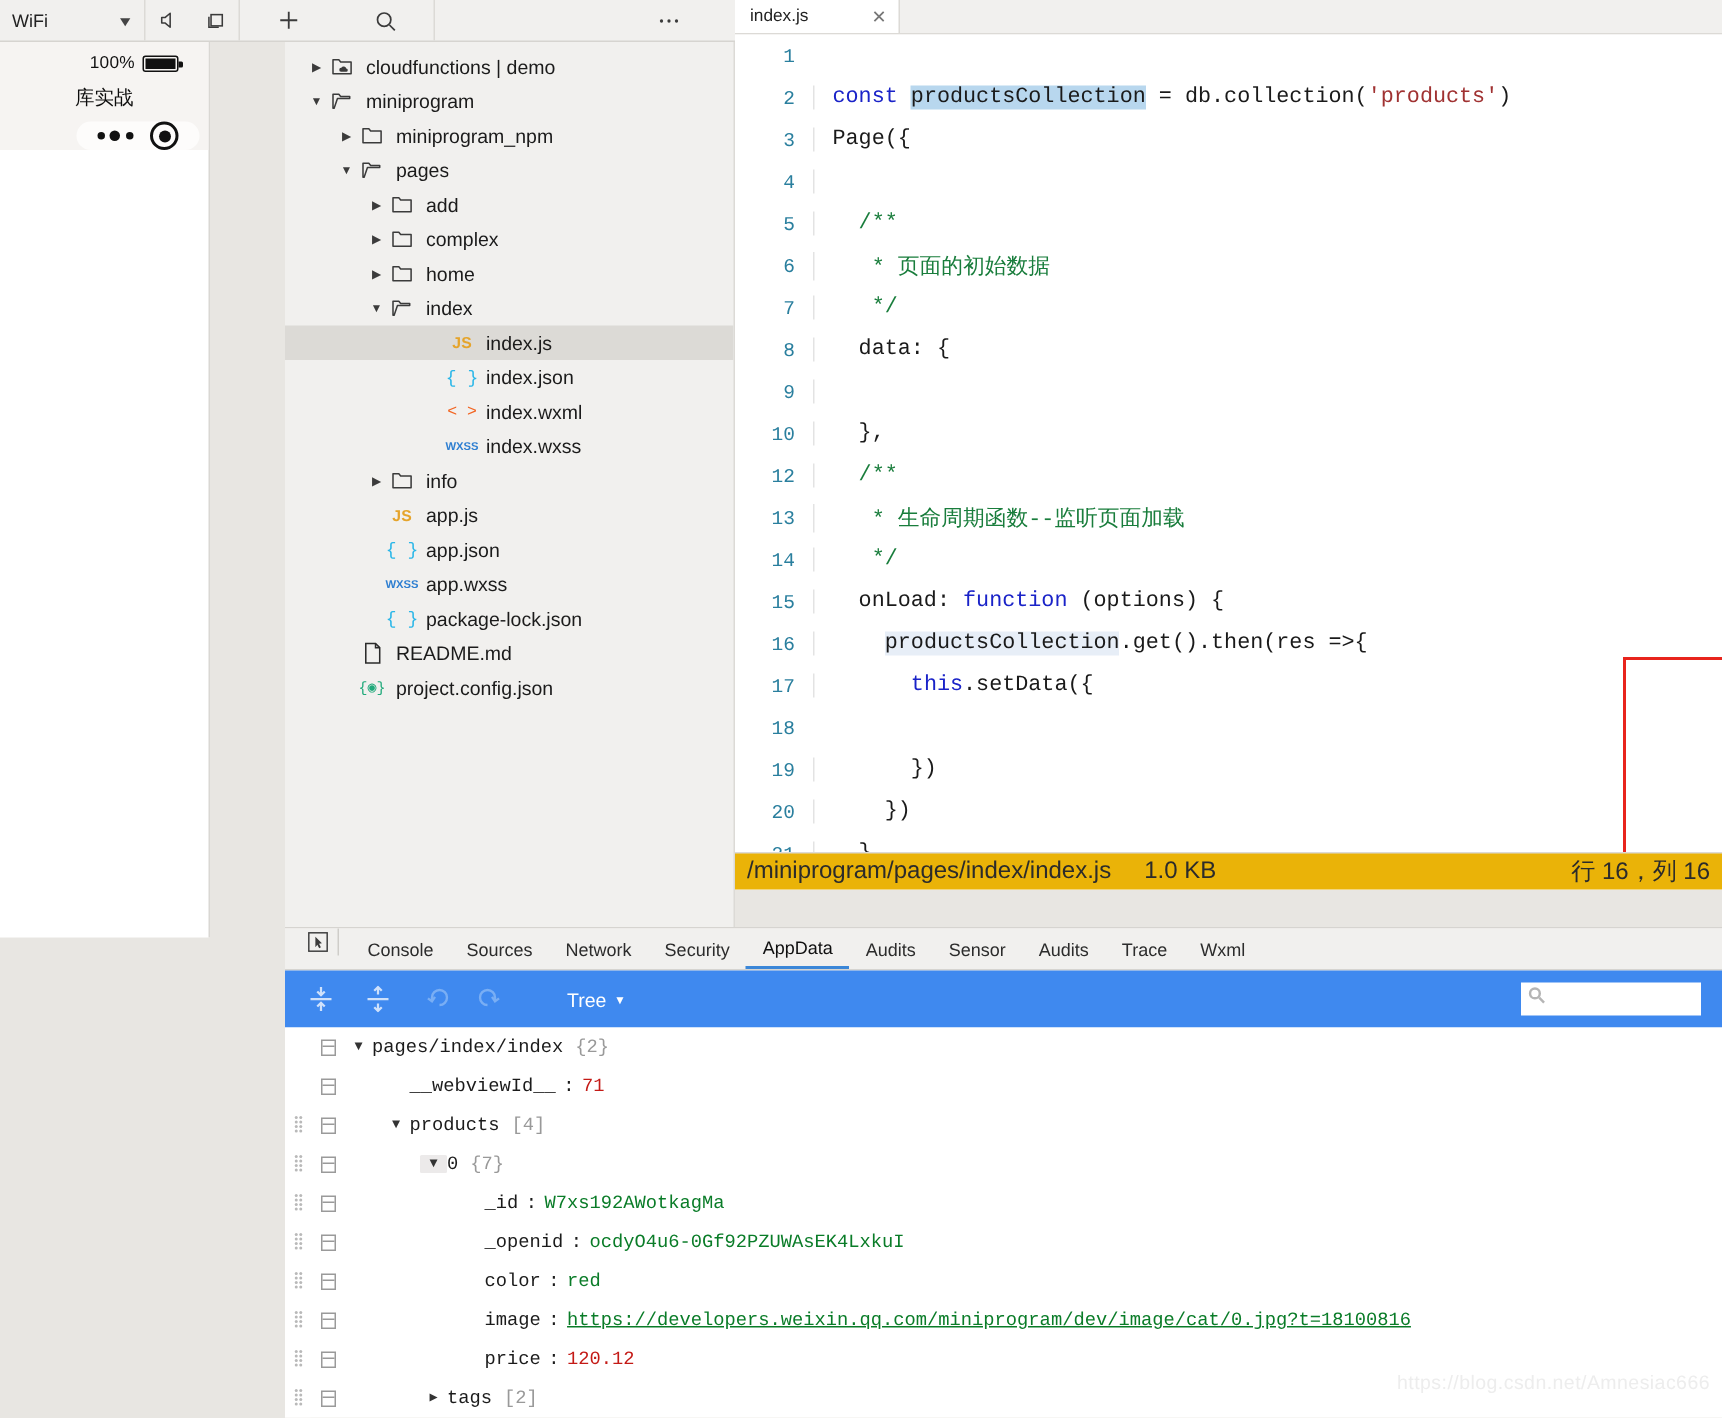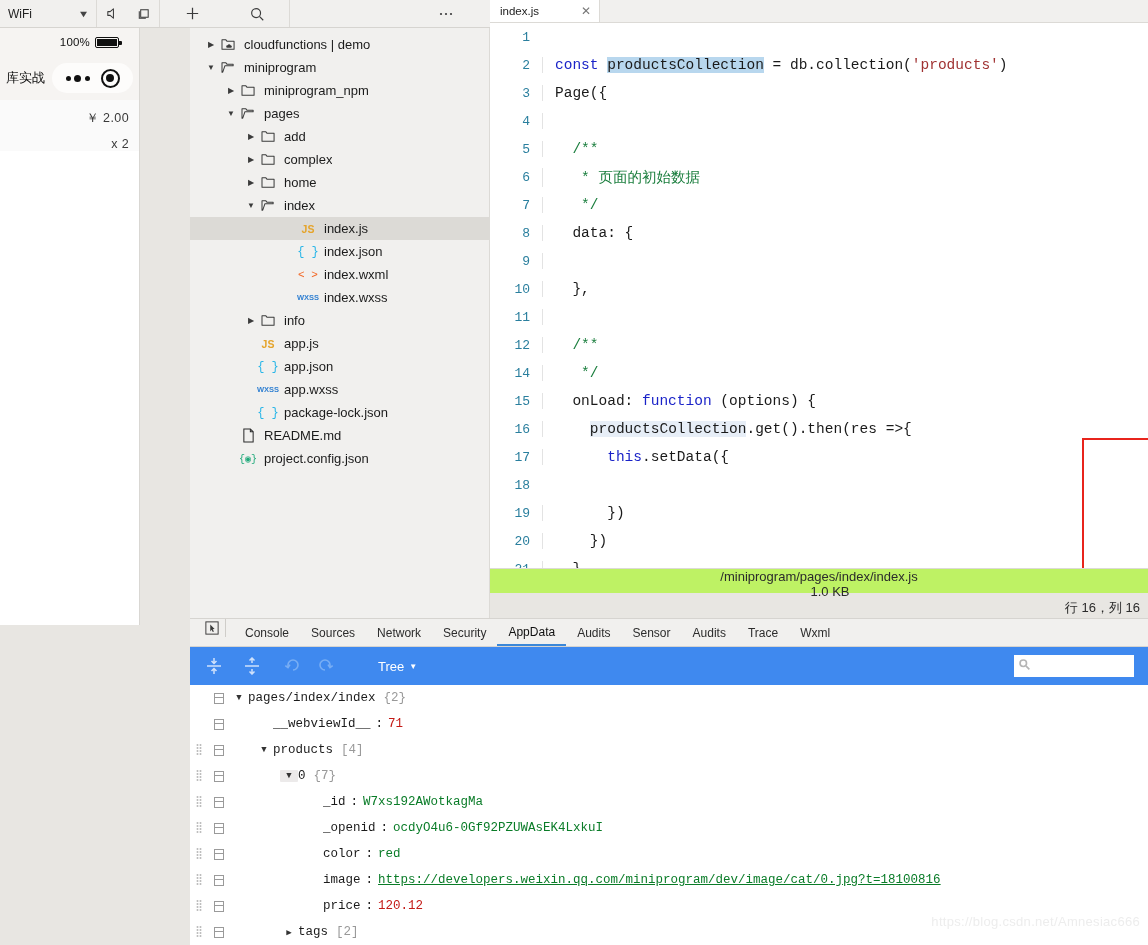--- a/index.html
+++ b/index.html
@@ -61,21 +61,21 @@
     width: 24px; height: 11px; border: 1.6px solid #111; border-radius: 2px;
     position: relative; padding: 1px;
   }
   .batt::after {
     content: ""; position: absolute; right: -3.5px; top: 3px;
     width: 2.5px; height: 4px; background: #111; border-radius: 0 1px 1px 0;
   }
   .batt i { display: block; width: 100%; height: 100%; background: #111; }
   .phone-nav {
     height: 44px; background: #f6f4f2;
-    display: flex; align-items: center; padding: 0 6px; gap: 7px;
+    display: flex; align-items: center; padding: 0 6px; gap: 7px; flex-direction: column;
   }
   .nav-title { font-size: 13px; color: #0d0d0d; white-space: nowrap; }
   .capsule {
     margin-left: auto; width: 82px; height: 30px; border-radius: 16px;
     background: #fdfcfb; display: flex; align-items: center;
     justify-content: space-around; padding: 0 8px;
   }
   .dots { display: flex; align-items: center; gap: 3.5px; }
   .dots i { width: 5px; height: 5px; border-radius: 50%; background: #111; }
   .dots i.mid { width: 7px; height: 7px; }
@@ -141,23 +141,23 @@
   .str { color: #a03232; }
   .cmt { color: #197d3c; }
   .hl { background: #b8d7ee; }
   .hl2 { background: #e7eef7; }
   .redbox {
     position: absolute; left: 592px; top: 438px; width: 408px; height: 140px;
     border: 2.5px solid #e8241c; pointer-events: none;
   }
   .status {
     position: absolute; left: 0; bottom: 0; width: 658px; height: 25px;
-    background: #bef264; border-top: 1px solid #dcdad6;
+    background: #eab308; border-top: 1px solid #dcdad6;
     display: flex; align-items: center; padding: 0 8px;
-    font-size: 13px; color: #2b2b2b; flex-direction: column;
+    font-size: 16px; color: #2b2b2b;
   }
   .status .size { margin-left: 22px; }
   .status .pos { margin-left: auto; }
 
   
   .dt {
     position: absolute; left: 190px; top: 618px; width: 958px; height: 327px;
     background: #ffffff; border-top: 1px solid #d6d4d0;
   }
   .dt-tabs {
@@ -292,24 +292,20 @@
         <span class="dots">
             <i></i>
             <i class="mid"></i>
             <i></i>
           </span>
         <span class="target">
             <i></i>
           </span>
       </span>
     </div>
-    <div class="phone-body">
-      <div class="prod-price">￥ 2.00</div>
-      <div class="prod-qty">x 2</div>
-    </div>
   </div>
 
   <div class="tree" id="file-tree">
       <div class="row">
         <span style="flex:0 0 14px"></span>
         <span class="tw">▶</span>
         <span class="ficon">
           <svg width="15" height="13" viewBox="0 0 16 14">
             <path d="M1 12V2h4.2l1.3 1.6H14V12z" fill="none" stroke="#3b3b3b" stroke-width="1.1" stroke-linejoin="round"></path>
             <path d="M5.5 9.2a1.4 1.4 0 011.5-1.4 1.9 1.9 0 013.5.4 1.2 1.2 0 01-.2 2.4H6.8a1.3 1.3 0 01-1.3-1.4z" fill="#3b3b3b"></path>
@@ -523,26 +519,26 @@
         </div>
         <div class="cline">
           <span class="gutter">9</span>
           <span class="ctext">&nbsp;</span>
         </div>
         <div class="cline">
           <span class="gutter">10</span>
           <span class="ctext">  },</span>
         </div>
         <div class="cline">
-          <span class="gutter">11</span>
-          <span class="ctext">&nbsp;</span>
-        </div>
-        <div class="cline">
           <span class="gutter">12</span>
           <span class="ctext">  <span class="cmt">/**</span></span>
+        </div>
+        <div class="cline">
+          <span class="gutter">13</span>
+          <span class="ctext">  <span class="cmt"> * 生命周期函数--监听页面加载</span></span>
         </div>
         <div class="cline">
           <span class="gutter">14</span>
           <span class="ctext">  <span class="cmt"> */</span></span>
         </div>
         <div class="cline">
           <span class="gutter">15</span>
           <span class="ctext">  onLoad: <span class="kw">function</span> (options) {</span>
         </div>
         <div class="cline">

